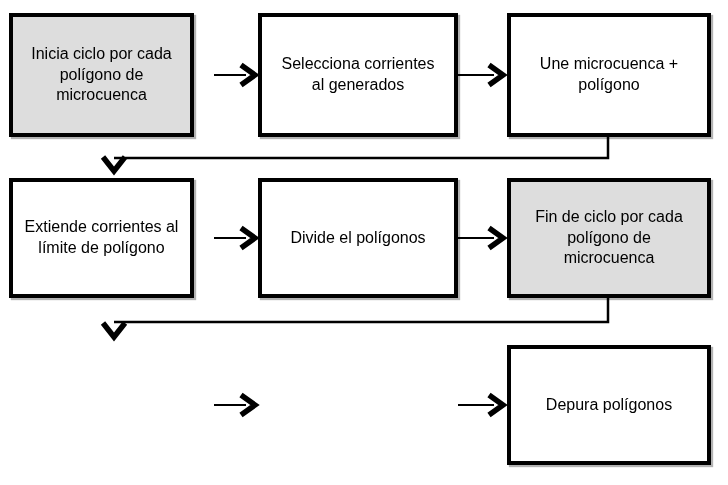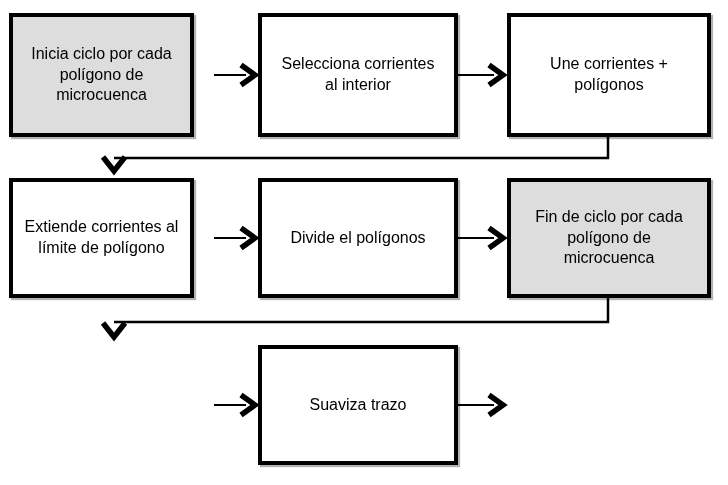--- a/index.html
+++ b/index.html
@@ -95,36 +95,36 @@
     </g>
   </svg>
 
   <div class="box gray r1 c1">
     <span class="box-label">Inicia ciclo por cada
 polígono de
 microcuenca</span>
   </div>
   <div class="box r1 c2">
     <span class="box-label">Selecciona corrientes
-al interior</span>
+al generados</span>
   </div>
   <div class="box r1 c3">
-    <span class="box-label">Une corrientes + polígonos</span>
+    <span class="box-label">Une microcuenca + polígono</span>
   </div>
 
   <div class="box r2 c1">
     <span class="box-label">Extiende corrientes al
 límite de polígono</span>
   </div>
   <div class="box r2 c2">
     <span class="box-label">Divide el polígonos</span>
   </div>
   <div class="box gray r2 c3">
     <span class="box-label">Fin de ciclo por cada
 polígono de
 microcuenca</span>
   </div>
 
-  <div class="box r3 c2">
-    <span class="box-label">Suaviza trazo</span>
+  <div class="box r3 c3">
+    <span class="box-label">Depura polígonos</span>
   </div>
 
 </div>
 
 </body></html>

